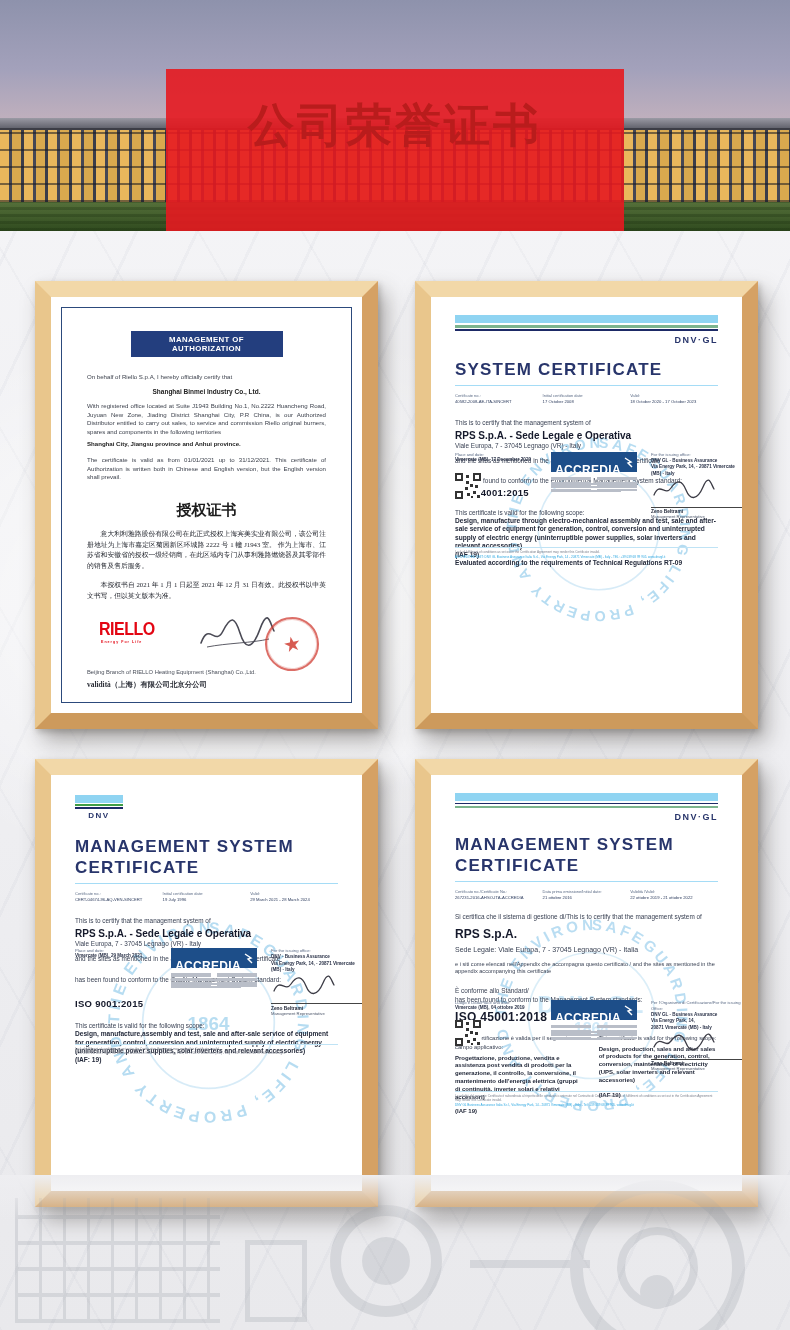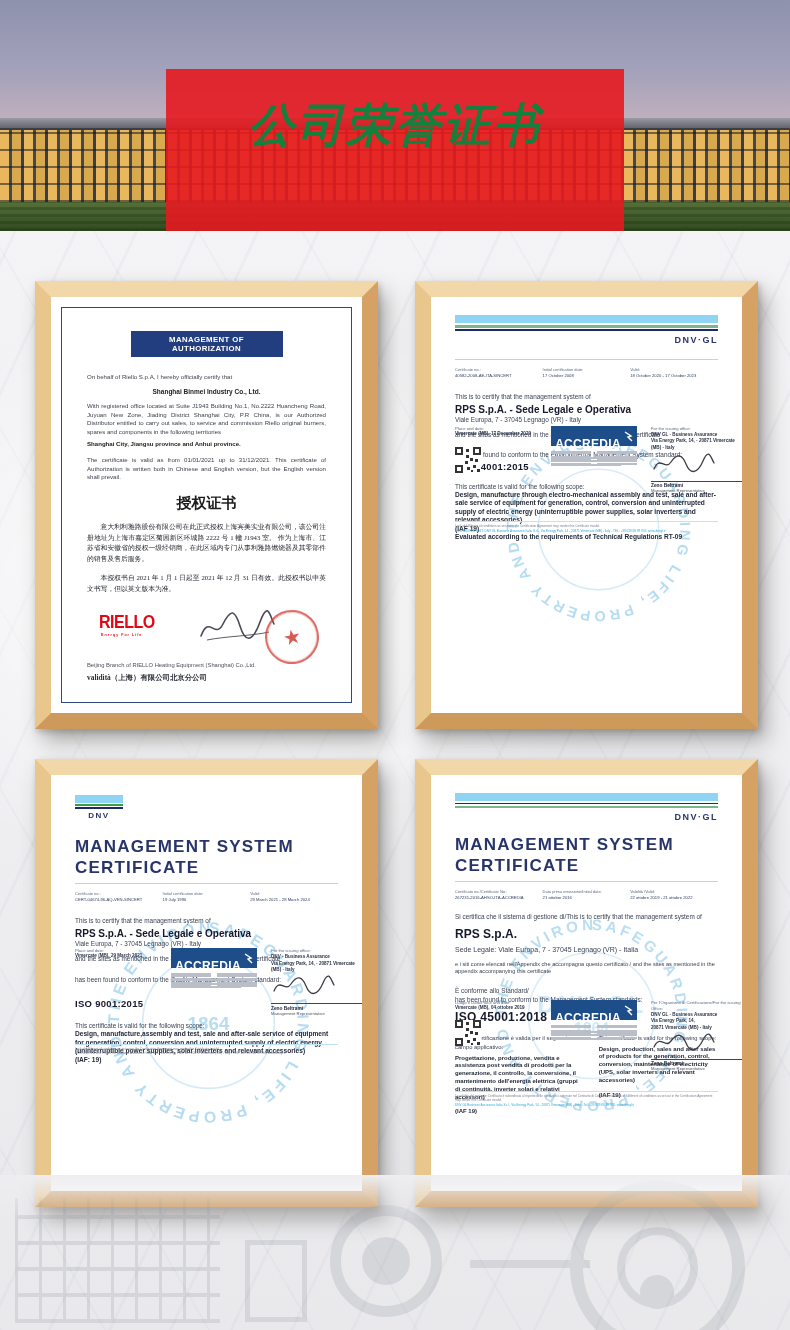--- a/index.html
+++ b/index.html
@@ -26,21 +26,21 @@
   .facade { height:72px;
     background:
       repeating-linear-gradient(0deg, rgba(25,26,33,.55) 0 2px, transparent 2px 17px),
       repeating-linear-gradient(90deg,#e9b75c 0 9px,#454754 9px 12px,#d9a94e 12px 21px,#3b3d49 21px 24px);
   }
   .grass { position:absolute; left:0; right:0; top:202px; height:29px;
     background:repeating-linear-gradient(0deg, rgba(20,40,10,.25) 0 3px, transparent 3px 7px),
                linear-gradient(180deg,#55703a,#2f4a1e); }
   .banner { position:absolute; left:166px; top:69px; width:458px; height:162px;
     background:rgba(229,26,32,.90); text-align:center; }
-  .banner-title { margin-top:26px; font-size:46px; line-height:60px; font-weight:bold; color:#15803d; letter-spacing:3px;font-style:italic; }
+  .banner-title { margin-top:26px; font-size:46px; line-height:60px; font-weight:bold; color:#b91c1c; letter-spacing:3px; }
   .banner-sub { margin-top:22px; font-size:23px; color:#fff; letter-spacing:.5px; }
 
   
   .frame { position:absolute; width:343px; height:448px; background:#fff;
     border:16px solid #e3bd80;
     border-top-color:#f2d8a8; border-left-color:#e9c68c; border-right-color:#d5a164; border-bottom-color:#cd9a5c;
     box-shadow:8px 12px 20px rgba(55,50,45,.38), 2px 3px 6px rgba(55,50,45,.25); }
   .f1 { left:35px;  top:281px; }
   .f2 { left:415px; top:281px; }
   .f3 { left:35px;  top:759px; }
@@ -89,21 +89,21 @@
   .dnv-text { font-size:8px; font-weight:bold; color:#28356b; letter-spacing:1.5px; margin-top:2px; }
 
   
   .r-border { position:absolute; inset:10px; border:1.5px solid #2c4a7c; }
   .r-inner { position:absolute; inset:12px; padding:14px 24px 10px 24px; }
   .r-badge { width:152px; margin:8px auto 0 auto; background:#233e7e; color:#fff; text-align:center;
     font-size:7.8px; font-weight:bold; line-height:9.5px; padding:3.5px 0; letter-spacing:.4px; }
   .r-p { font-size:6.1px; color:#3a3f4a; line-height:8.8px; text-align:justify; margin-top:7px; }
   .r-company { text-align:center; font-size:6.5px; font-weight:bold; color:#222; margin-top:6px; }
   .r-bold { font-weight:bold; color:#222; }
-  .r-cntitle { text-align:center; font-family:"Liberation Serif", serif; font-size:15px; font-weight:bold; color:#1c1c1c; margin-top:12px; }
+  .r-cntitle { text-align:center; font-family:"Liberation Serif", serif; font-size:15px; font-weight:bold; color:#1c1c1c; margin-top:19px; }
   .r-cn { font-family:"Liberation Serif", serif; font-size:6.8px; color:#23262e; line-height:10.5px; text-align:justify; text-indent:2em; margin-top:9px; }
   .riello-row { position:relative; height:56px; margin-top:10px; }
   .riello-logo { position:absolute; left:12px; top:10px; color:#e30613; font-size:16px; font-weight:bold; letter-spacing:-.5px; transform:scaleY(1.1); }
   .riello-tag { position:absolute; left:14px; top:29px; color:#e30613; font-size:3.6px; font-weight:bold; letter-spacing:1px; }
   .r-sig { position:absolute; left:110px; top:2px; }
   .r-stamp { position:absolute; left:178px; top:6px; width:54px; height:54px; border:2px solid rgba(208,62,52,.75);
     border-radius:50%; transform:rotate(-12deg); display:flex; align-items:center; justify-content:center;
     color:rgba(208,62,52,.85); font-size:20px; box-shadow:inset 0 0 0 1px rgba(208,62,52,.25); }
   .r-issuer-en { font-size:5.8px; color:#4a4f5a; margin-top:2px; }
   .r-issuer-cn { font-family:"Liberation Serif", serif; font-size:7.4px; font-weight:bold; color:#2d3039; margin-top:5px; }
@@ -189,20 +189,21 @@
         </text>
       </svg>
       <div class="fg">
         <div class="bars2">
           <div class="bar-lb"></div>
           <div class="bar-gr"></div>
           <div class="bar-nv"></div>
         </div>
         <div class="brand-right">DNV·GL</div>
         <div style="margin:14px 24px 0 24px;">
+          <div class="cert-title">SYSTEM CERTIFICATE</div>
           <hr class="blue-rule">
           <div class="meta-row">
             <div class="meta-col">
               <div class="meta-label">Certificate no.:</div>
               <div class="meta-value">40582-2008-AE-ITA-SINCERT</div>
             </div>
             <div class="meta-col">
               <div class="meta-label">Initial certification date:</div>
               <div class="meta-value">17 October 2008</div>
             </div>

